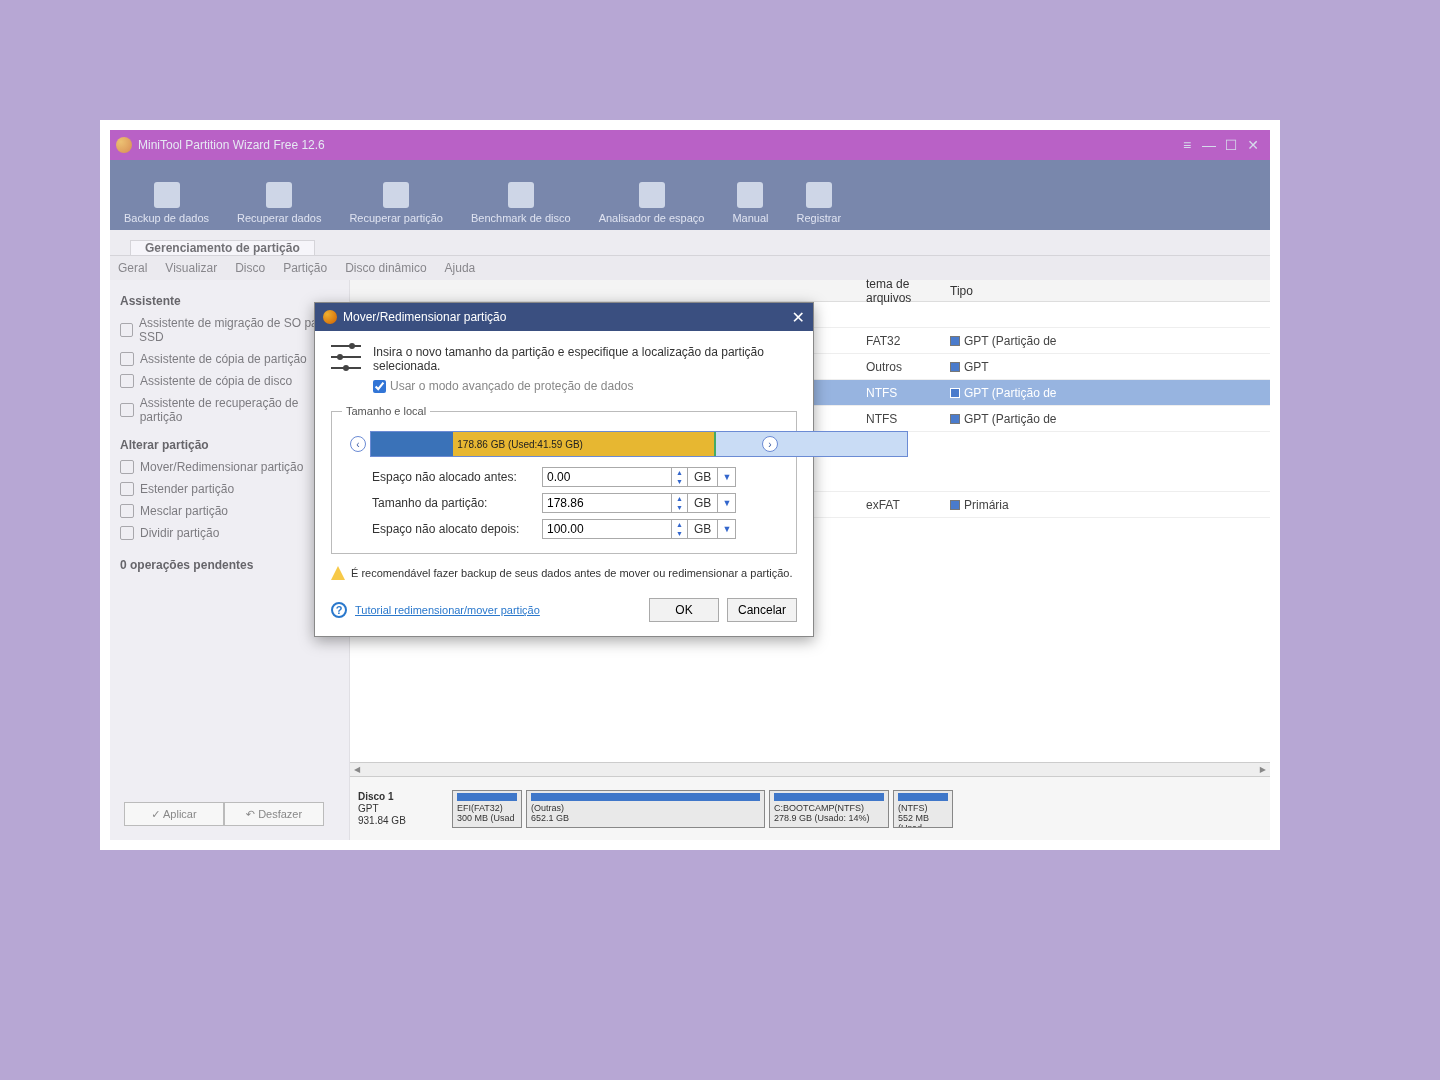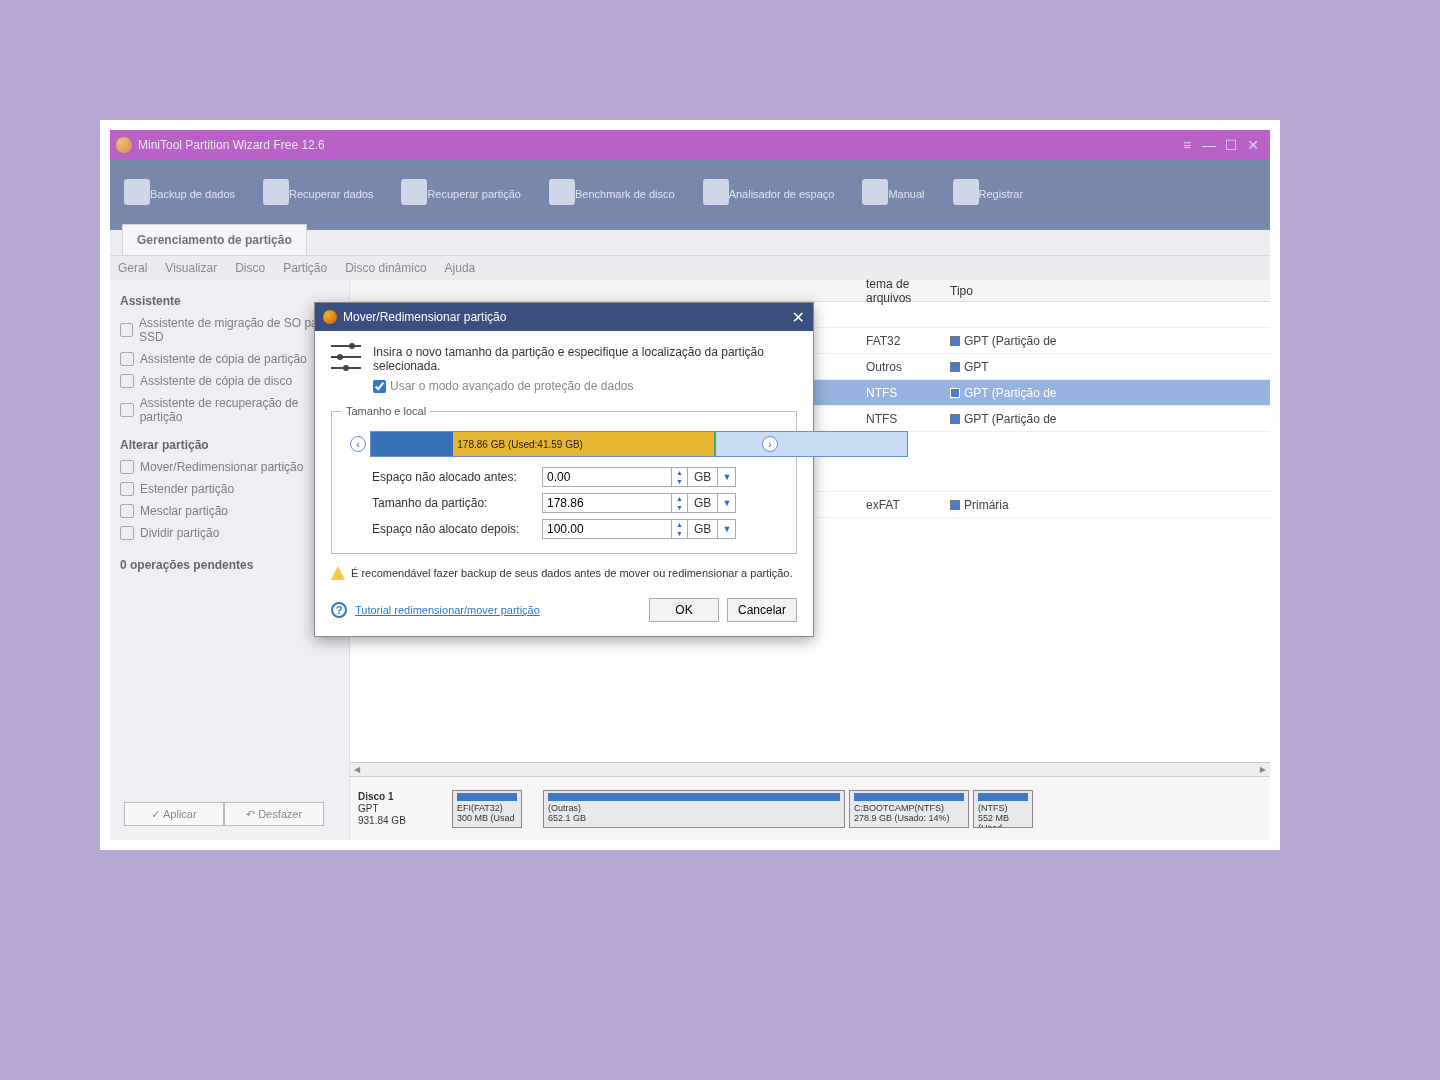--- a/index.html
+++ b/index.html
@@ -8,27 +8,27 @@
 .app { position: relative; width: 100%; height: 710px; background: #e8e8e8; }
 
 
 .titlebar { height: 30px; background: #a21caf; display: flex; align-items: center; padding: 0 6px; color: #e6ebf4; font-size: 12px; }
 .titlebar .app-icon { width: 16px; height: 16px; background: radial-gradient(circle at 30% 30%, #f0b030, #d06000); border-radius: 50%; margin-right: 6px; }
 .titlebar .spacer { flex: 1; }
 .titlebar .win-btn { width: 22px; text-align: center; font-size: 14px; color: #cdd6e8; cursor: default; }
 
 
 .toolbar { background: #3f5788; height: 70px; display: flex; }
-.tool { display: flex; align-items: center; justify-content: flex-end; padding: 4px 14px 6px; color: #dde4f1; font-size: 11px; }
+.tool { display: flex; flex-direction: column; align-items: center; justify-content: flex-end; padding: 4px 14px 6px; color: #dde4f1; font-size: 11px; }
 .tool .ticon { width: 26px; height: 26px; margin-bottom: 4px; background: #dde4f1; opacity: .85; border-radius: 3px; }
 .tool.sp { margin-left: auto; }
 
 
 .tabsrow { background: #f2f2f2; border-bottom: 1px solid #ccc; height: 26px; display: flex; align-items: flex-end; }
-.tabsrow .tab { padding: 8px 14px; font-size: 12px; color: #333; border: 1px solid #ccc; border-bottom: none; background: #fff; margin-left: 12px; font-weight: 600; }
+.tabsrow .tab { padding: 0 14px; font-size: 12px; color: #333; border: 1px solid #ccc; border-bottom: none; background: #fff; margin-left: 20px; font-weight: 600; }
 
 
 .menurow { background: #eee; height: 24px; display: flex; align-items: center; padding-left: 8px; font-size: 12px; color: #555; }
 .menurow span { margin-right: 18px; }
 
 
 .body { display: flex; height: 560px; }
 .sidebar { width: 240px; background: #f5f5f5; border-right: 1px solid #ddd; padding: 10px 8px; font-size: 12px; color: #444; }
 .sidebar h4 { font-size: 12px; font-weight: 700; margin: 4px 2px; color: #222; }
 .sb-item { display: flex; align-items: center; padding: 4px 2px; gap: 6px; }
@@ -261,21 +261,21 @@
         </div>
         <div class="scrollh"></div>
         <div class="diskmap">
           <div class="dinfo">
             <b>Disco 1</b><br>
             <span>GPT</span><br>
             <span>931.84 GB</span>
           </div>
           <div id="diskblocks" style="display:flex;gap:4px;flex:1">
               <div class="dblk" style="width: 70px;"><div class="bar"></div>EFI(FAT32)<br>300 MB (Usad</div>
-              <div class="dblk" style="width: 302px; margin-left: 17px;"><div class="bar"></div>(Outras)<br>652.1 GB</div>
+              <div class="dblk" style="width: 239px;"><div class="bar"></div>(Outras)<br>652.1 GB</div>
               <div class="dblk" style="width: 120px;"><div class="bar"></div>C:BOOTCAMP(NTFS)<br>278.9 GB (Usado: 14%)</div>
               <div class="dblk" style="width: 60px;"><div class="bar"></div>(NTFS)<br>552 MB (Usad</div>
             </div>
         </div>
       </div>
     </div>
 
     <div class="modal">
       <div class="mtitle">
         <div class="app-icon"></div>

